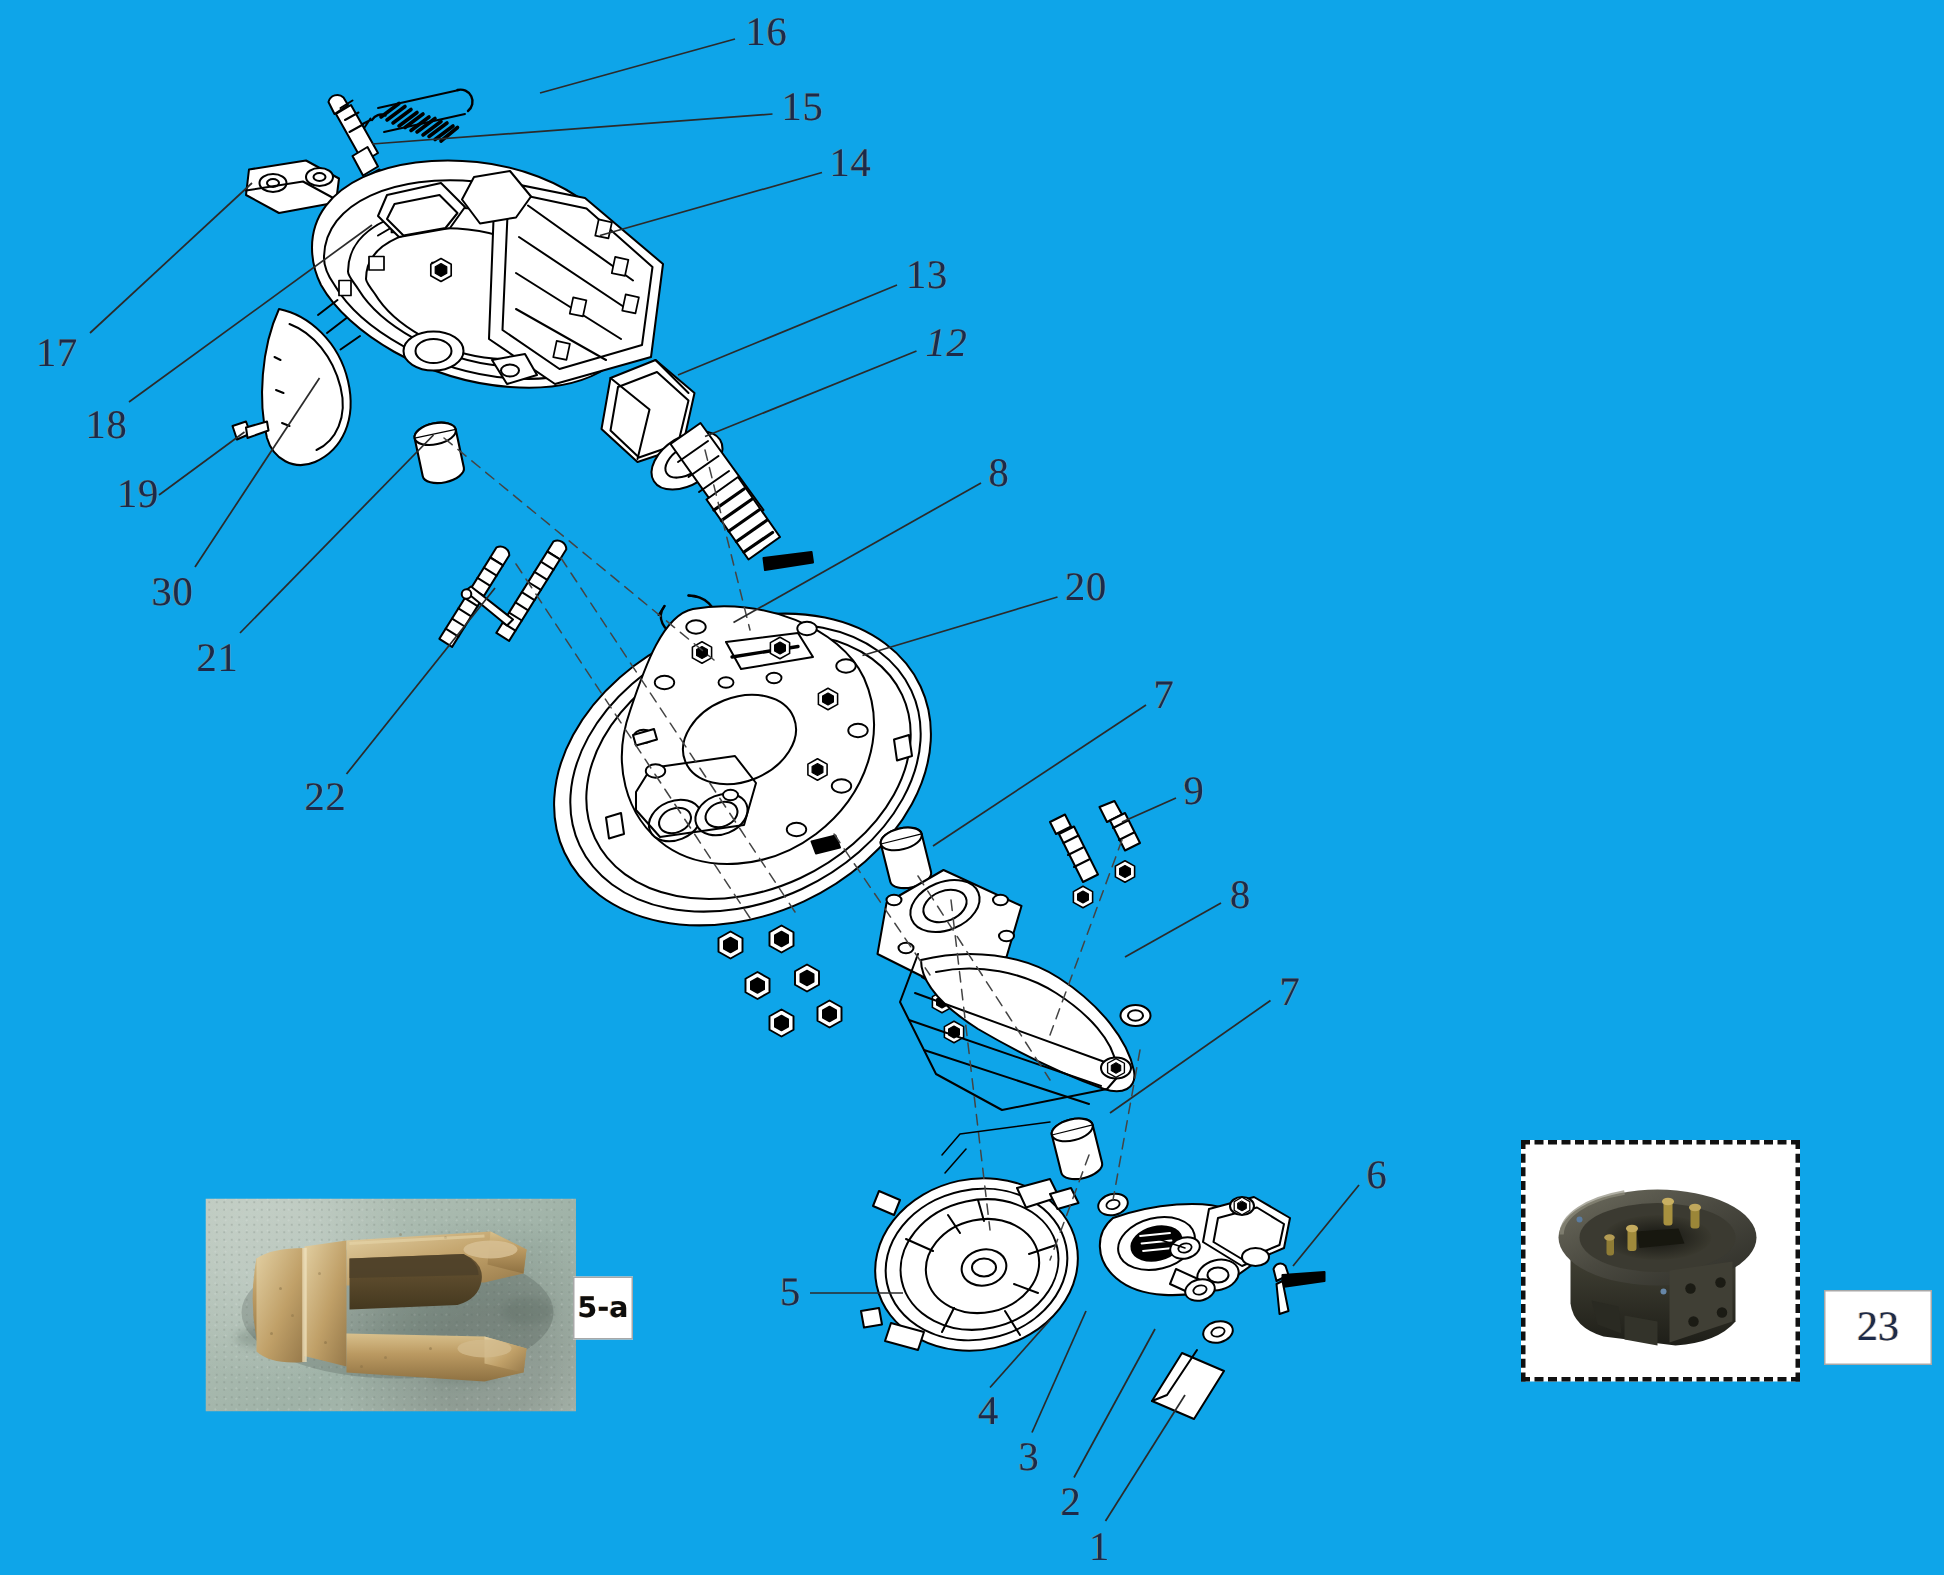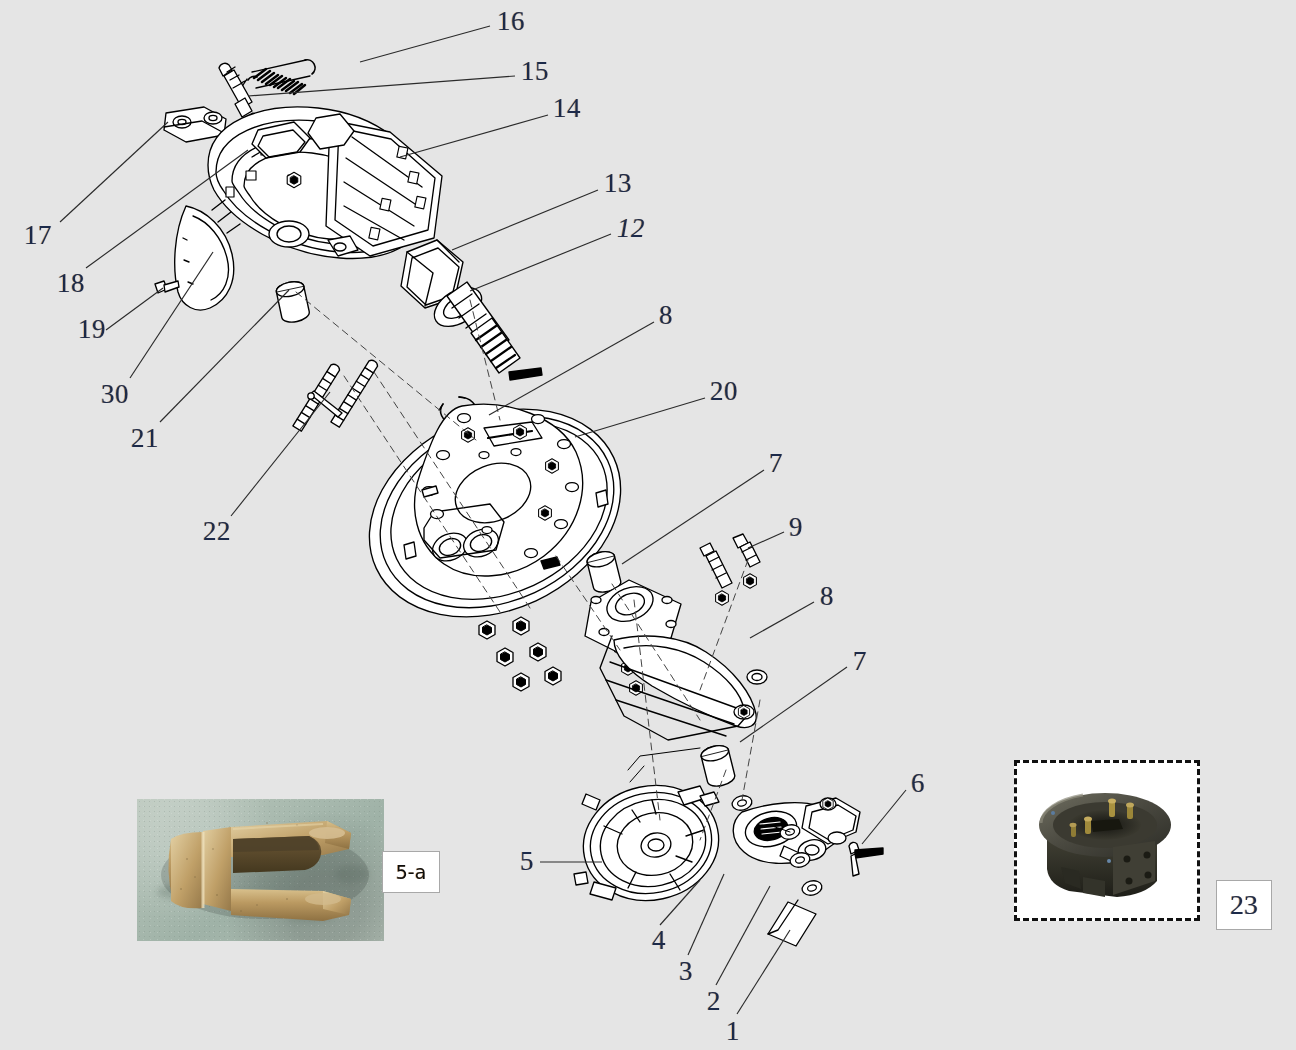--- a/index.html
+++ b/index.html
@@ -1,19 +1,19 @@
 <!DOCTYPE html>
 <html><head>
 <meta charset="utf-8">
 <title>Exploded Parts Diagram</title>
 <style>
   html,body{margin:0;padding:0;background:#ffffff;}
   body{width:1296px;height:1050px;overflow:hidden;
        font-family:"Liberation Serif", serif;}
-  #stage{position:relative;width:1296px;height:1050px;background:#e5e5e5;}
+  #stage{position:relative;width:1296px;height:1050px;background:#0ea5e9;}
   svg.layer{position:absolute;left:0;top:0;width:1296px;height:1050px;}
 
   
   .callout{position:absolute;font-family:"Liberation Serif", serif;
            font-size:27px;line-height:1;color:#1c2a4a;
            text-shadow:-0.7px 0 0 rgba(200,120,30,.55), 0.6px 0.3px 0 rgba(120,150,190,.45);
            letter-spacing:.5px;white-space:nowrap;user-select:none;}
 
   
   .photo-box{position:absolute;overflow:hidden;}
@@ -30,24 +30,24 @@
        radial-gradient(rgba(235,240,236,.5) 0.6px, transparent 0.7px);
      background-size:5px 5px, 7px 7px;
      background-position:0 0, 3px 4px;}
   .smudge{position:absolute;border-radius:50%;filter:blur(3px);}
 
   .dash-frame{position:absolute;left:1014px;top:760px;width:186px;height:161px;
      border:3px dashed #111;box-sizing:border-box;background:#fff;}
 
   .label-box{position:absolute;background:#ffffff;border:1px solid #a8a8a8;
      box-sizing:border-box;display:flex;align-items:center;justify-content:center;}
-  .label-5a{left:382px;top:851px;width:58px;height:42px;
-     font-family:"DejaVu Sans", sans-serif;font-weight:normal;font-size:19px;color:#0d0d0d;
+  .label-5a{left:382px;top:851px;width:40px;height:42px;
+     font-family:"DejaVu Sans", sans-serif;font-weight:bold;font-size:19px;color:#0d0d0d;
      text-shadow:-0.6px 0 0 rgba(190,110,25,.5);}
-  .label-23{left:1216px;top:880px;width:56px;height:50px;
+  .label-23{left:1216px;top:860px;width:72px;height:50px;
      font-family:"Liberation Serif", serif;font-size:28px;color:#1c2a4a;
      text-shadow:-0.7px 0 0 rgba(200,120,30,.55), 0.6px 0.3px 0 rgba(120,150,190,.45);}
 </style>
 </head>
 <body>
 
 <div id="stage">
 
   <svg class="layer" viewBox="0 0 1296 1050" xmlns="http://www.w3.org/2000/svg">
     <defs>

